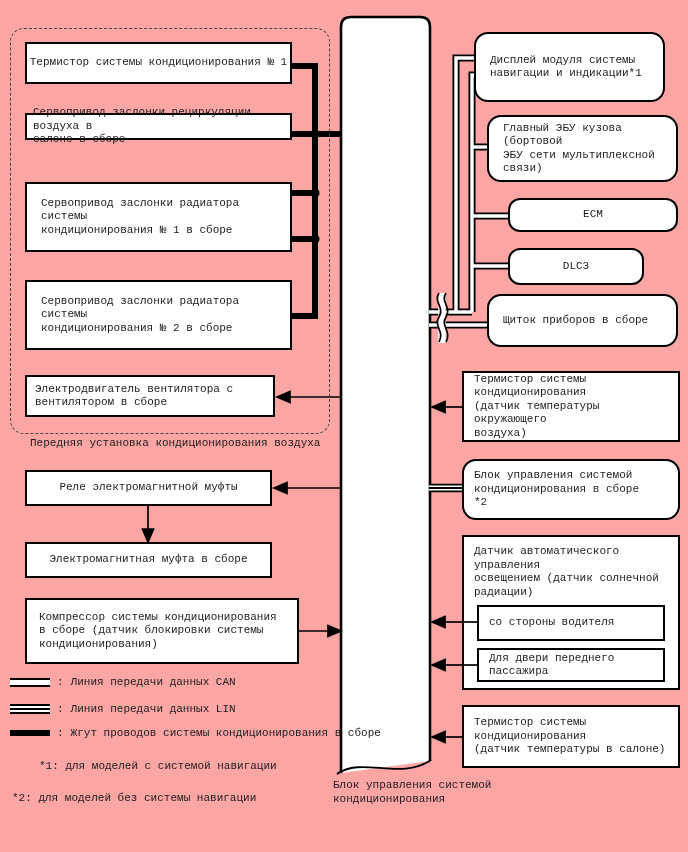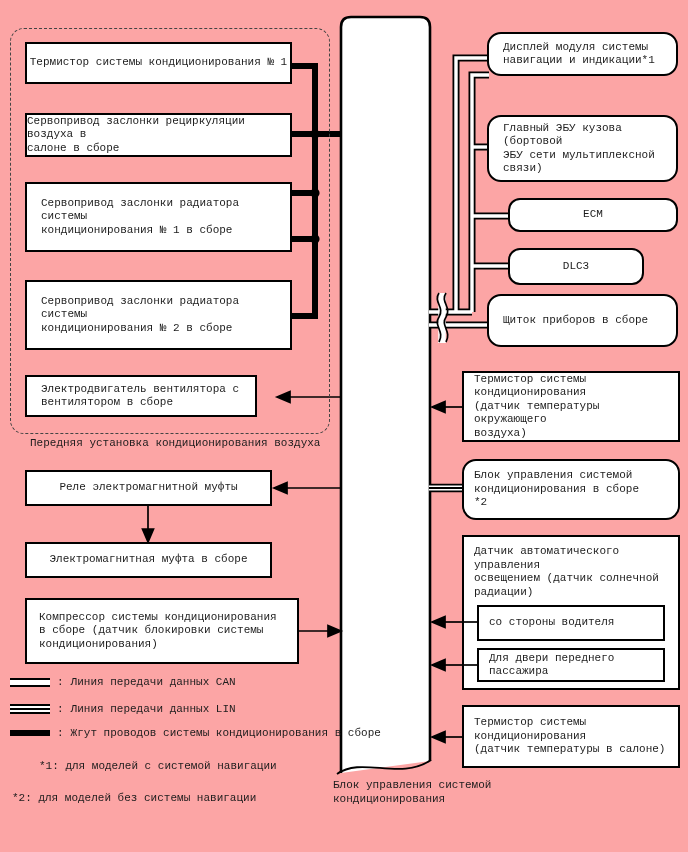--- a/index.html
+++ b/index.html
@@ -12,44 +12,44 @@
        display:flex;align-items:center;font-size:11px;line-height:13.5px;}
   .box .t{white-space:pre-line;}
   .rounded{border-radius:14px;}
   .rounded-sm{border-radius:12px;}
   .ctr{justify-content:center;text-align:center;}
   .lbl{position:absolute;z-index:1;font-size:11px;line-height:13.5px;white-space:pre-line;}
   
   #front-unit-frame{position:absolute;z-index:0;left:10px;top:28px;width:320px;height:406px;
        border:1.6px dashed #444;border-radius:14px;box-sizing:border-box;}
   #b-therm1   {left:25px;top:42px; width:267px;height:42px;}
-  #b-recirc   {left:25px;top:113px;width:267px;height:44px;}
+  #b-recirc   {left:25px;top:113px;width:267px;height:27px;padding-left:6px;}
   #b-rad1     {left:25px;top:182px;width:267px;height:70px;padding-left:14px;}
   #b-rad2     {left:25px;top:280px;width:267px;height:70px;padding-left:14px;}
-  #b-blower   {left:25px;top:375px;width:232px;height:42px;padding-left:14px;}
+  #b-blower   {left:25px;top:375px;width:250px;height:42px;padding-left:8px;}
   #front-unit-caption{left:30px;top:437px;}
   #b-relay    {left:25px;top:470px;width:247px;height:36px;}
   #b-clutch   {left:25px;top:542px;width:247px;height:36px;}
   #b-compr    {left:25px;top:598px;width:274px;height:66px;padding-left:12px;}
   
   .legend-row{position:absolute;z-index:1;display:flex;align-items:center;font-size:11px;}
   #legend-can{left:10px;top:676px;}
   #legend-lin{left:10px;top:703px;}
   #legend-harness{left:10px;top:727px;}
   .sym{width:40px;margin-right:7px;flex:0 0 auto;}
   .sym-can{height:9px;background:linear-gradient(to bottom,#000 0 2.2px,#fff 2.2px 6.8px,#000 6.8px 9px);}
   .sym-lin{height:9.4px;background:linear-gradient(to bottom,#000 0 1.8px,#fff 1.8px 3.8px,#000 3.8px 5.6px,#fff 5.6px 7.6px,#000 7.6px 9.4px);}
   .sym-harness{height:6px;background:#000;}
   .legend-colon{margin-right:7px;}
   #note1{left:12px;top:760px;margin-left:27px;}
   #note2{left:12px;top:792px;}
   
   #center-caption{left:333px;top:779px;width:160px;}
   
-  #r-display {left:487px;top:32px; width:191px;height:44px;padding-left:14px;}
+  #r-display {left:474px;top:32px; width:191px;height:70px;padding-left:14px;}
   #r-mainecu {left:487px;top:115px;width:191px;height:67px;padding-left:14px;}
   #r-ecm     {left:508px;top:198px;width:170px;height:34px;justify-content:center;}
   #r-dlc3    {left:508px;top:248px;width:136px;height:37px;}
   #r-meter   {left:487px;top:294px;width:191px;height:53px;padding-left:14px;}
   #r-ambient {left:462px;top:371px;width:218px;height:71px;padding-left:10px;}
   #r-acamp   {left:462px;top:459px;width:218px;height:61px;padding-left:10px;}
   #r-light   {left:462px;top:535px;width:218px;height:155px;padding:8px 8px 0 10px;align-items:flex-start;}
   #r-light-driver{left:477px;top:605px;width:188px;height:36px;padding-left:10px;}
   #r-light-pass  {left:477px;top:648px;width:188px;height:34px;padding-left:10px;}
   #r-room    {left:462px;top:705px;width:218px;height:63px;padding-left:10px;}

